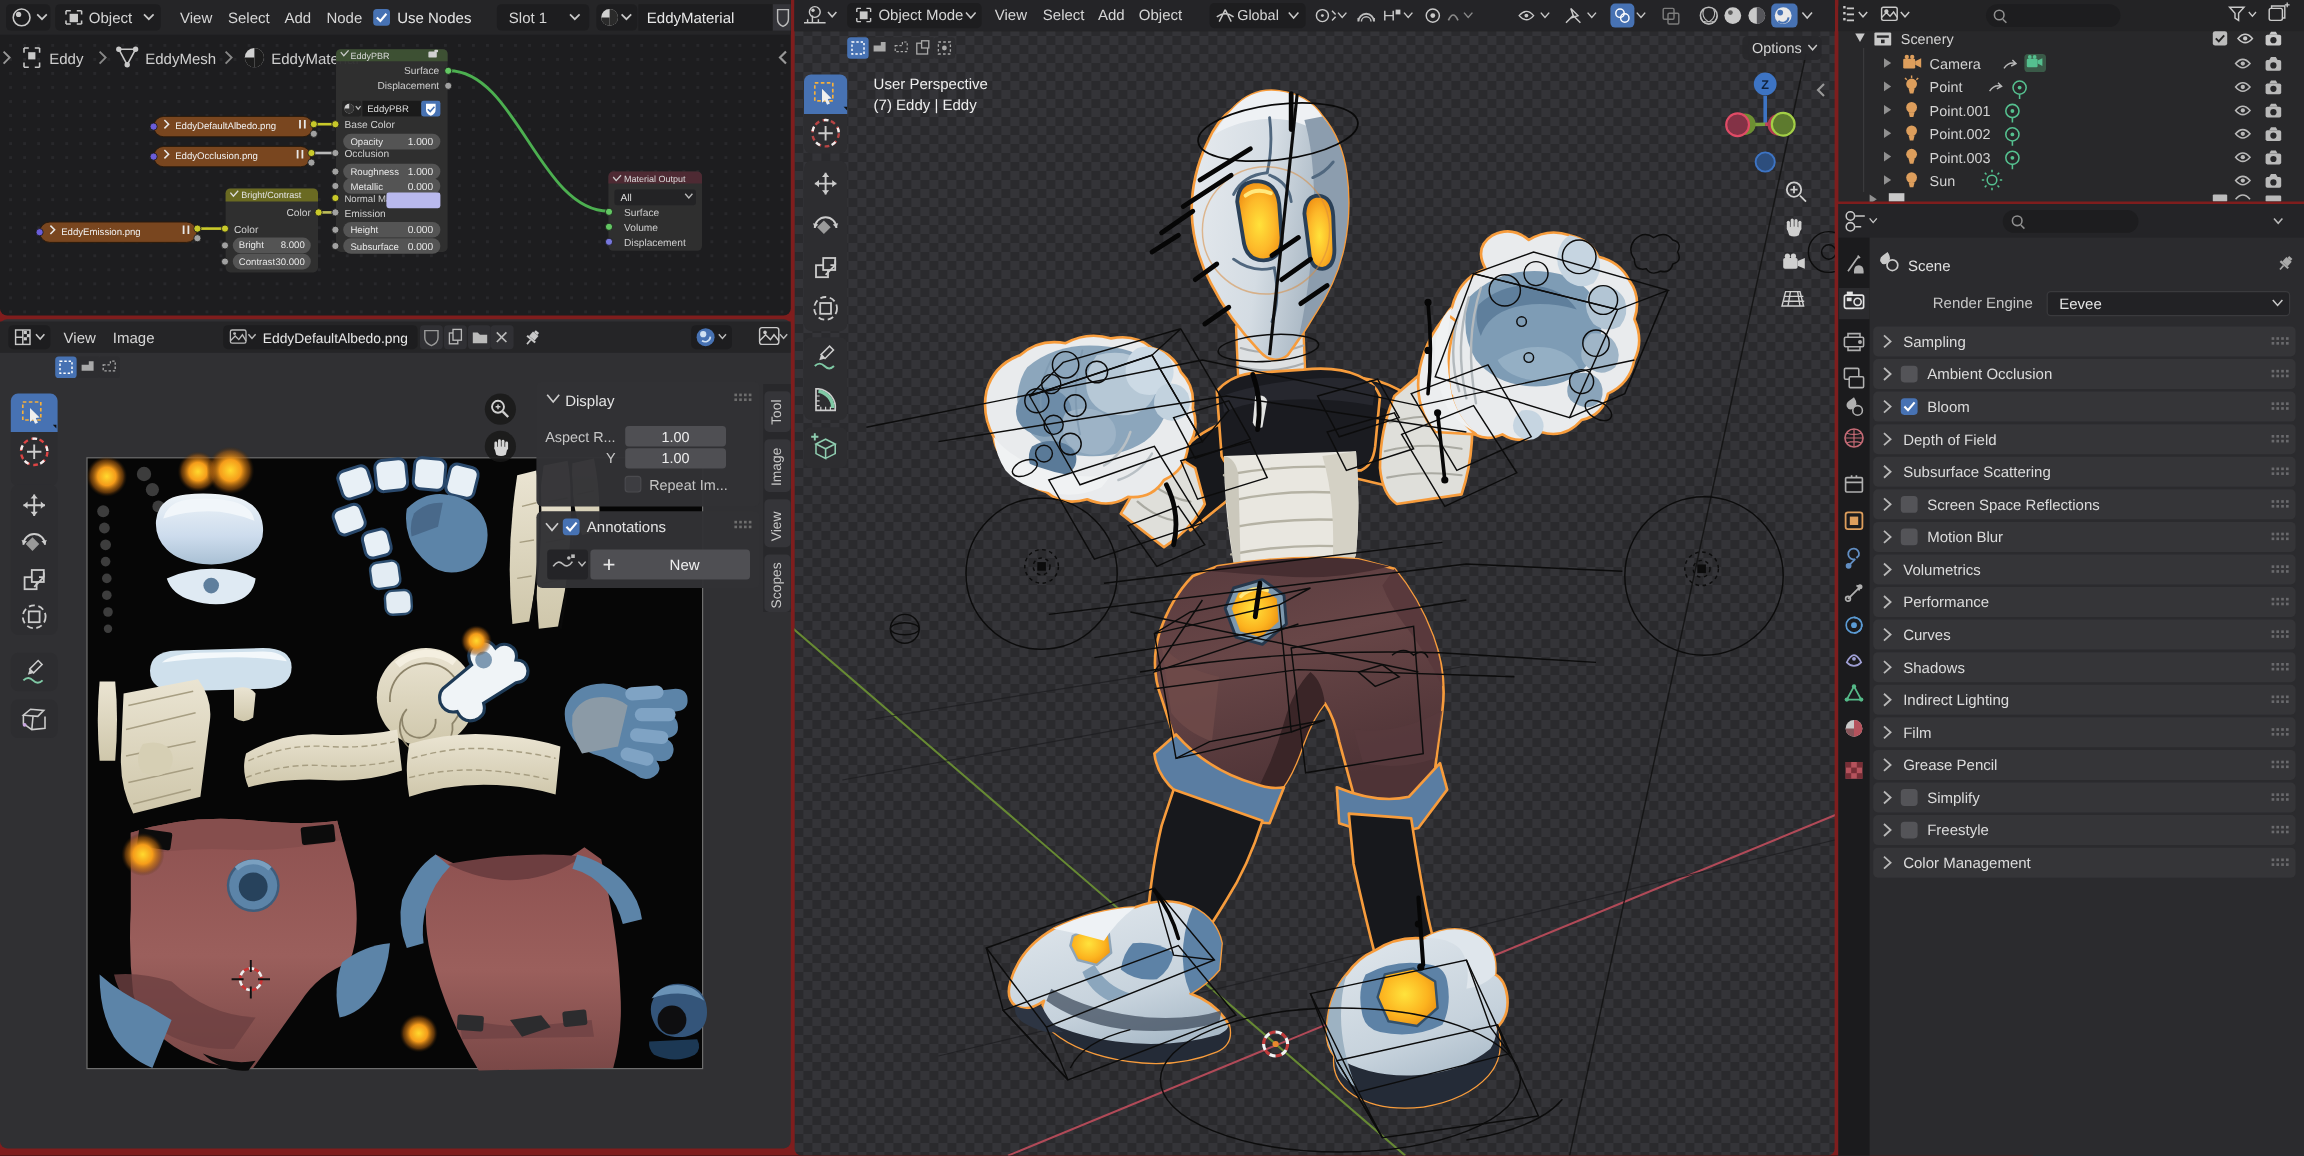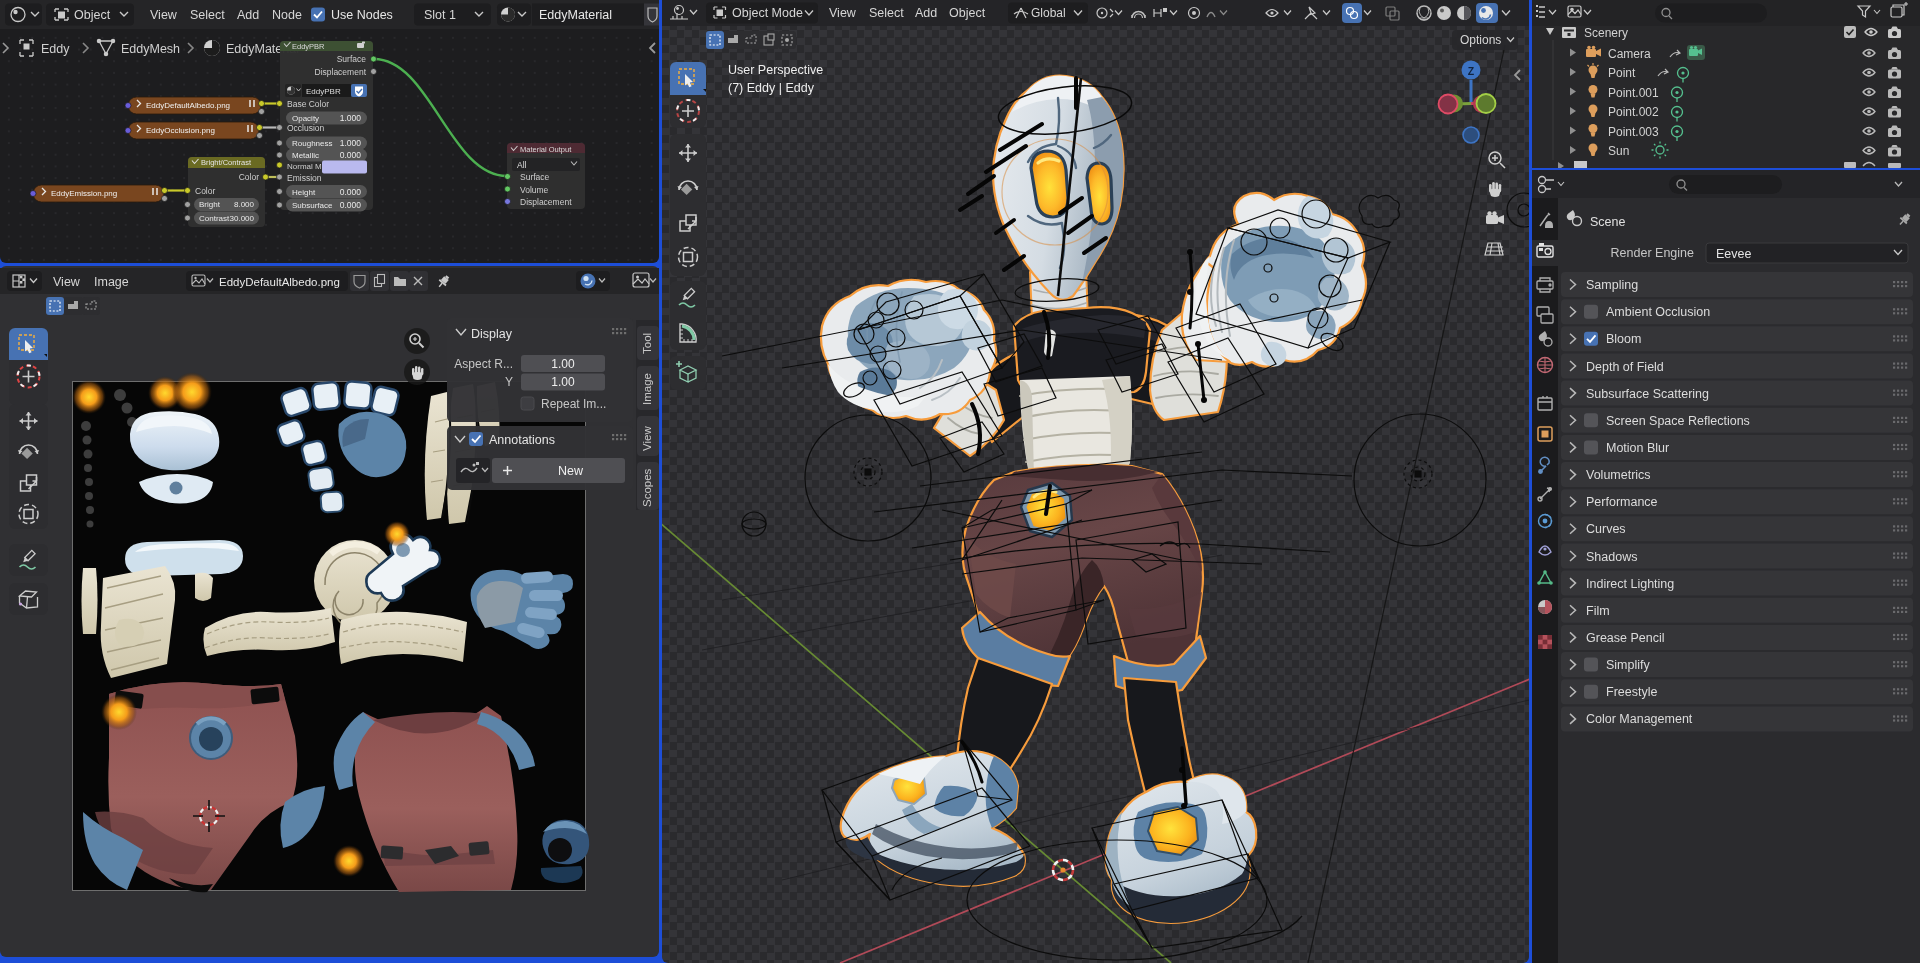--- a/index.html
+++ b/index.html
@@ -1,19 +1,19 @@
 <!DOCTYPE html>
 <html><head>
 <meta charset="utf-8">
 <style>
   * { margin:0; padding:0; box-sizing:border-box; }
   html,body { width:1920px; height:963px; overflow:hidden; background:#101010; }
   body { font-family:"Liberation Sans", sans-serif; color:#cfcfcf; }
   .abs { position:absolute; }
-  #root { position:absolute; left:0; top:0; width:1920px; height:963px; background:#1d4ed8; }
+  #root { position:absolute; left:0; top:0; width:1920px; height:963px; background:#7f1d1d; }
 </style>
 </head>
 <body>
 <div id="root">
 
   <div class="abs" id="nodeEd" style="left:0; top:0; width:659px; height:263px; background:#1d1d1f; border-radius:0 0 6px 6px;">
 
     <div class="abs" style="left:0; top:29px; width:659px; height:234px;
       background-image:radial-gradient(circle 1.4px, #28282b 99%, transparent);
       background-size:11.7px 11.7px; background-position:3px 3px;"></div>

